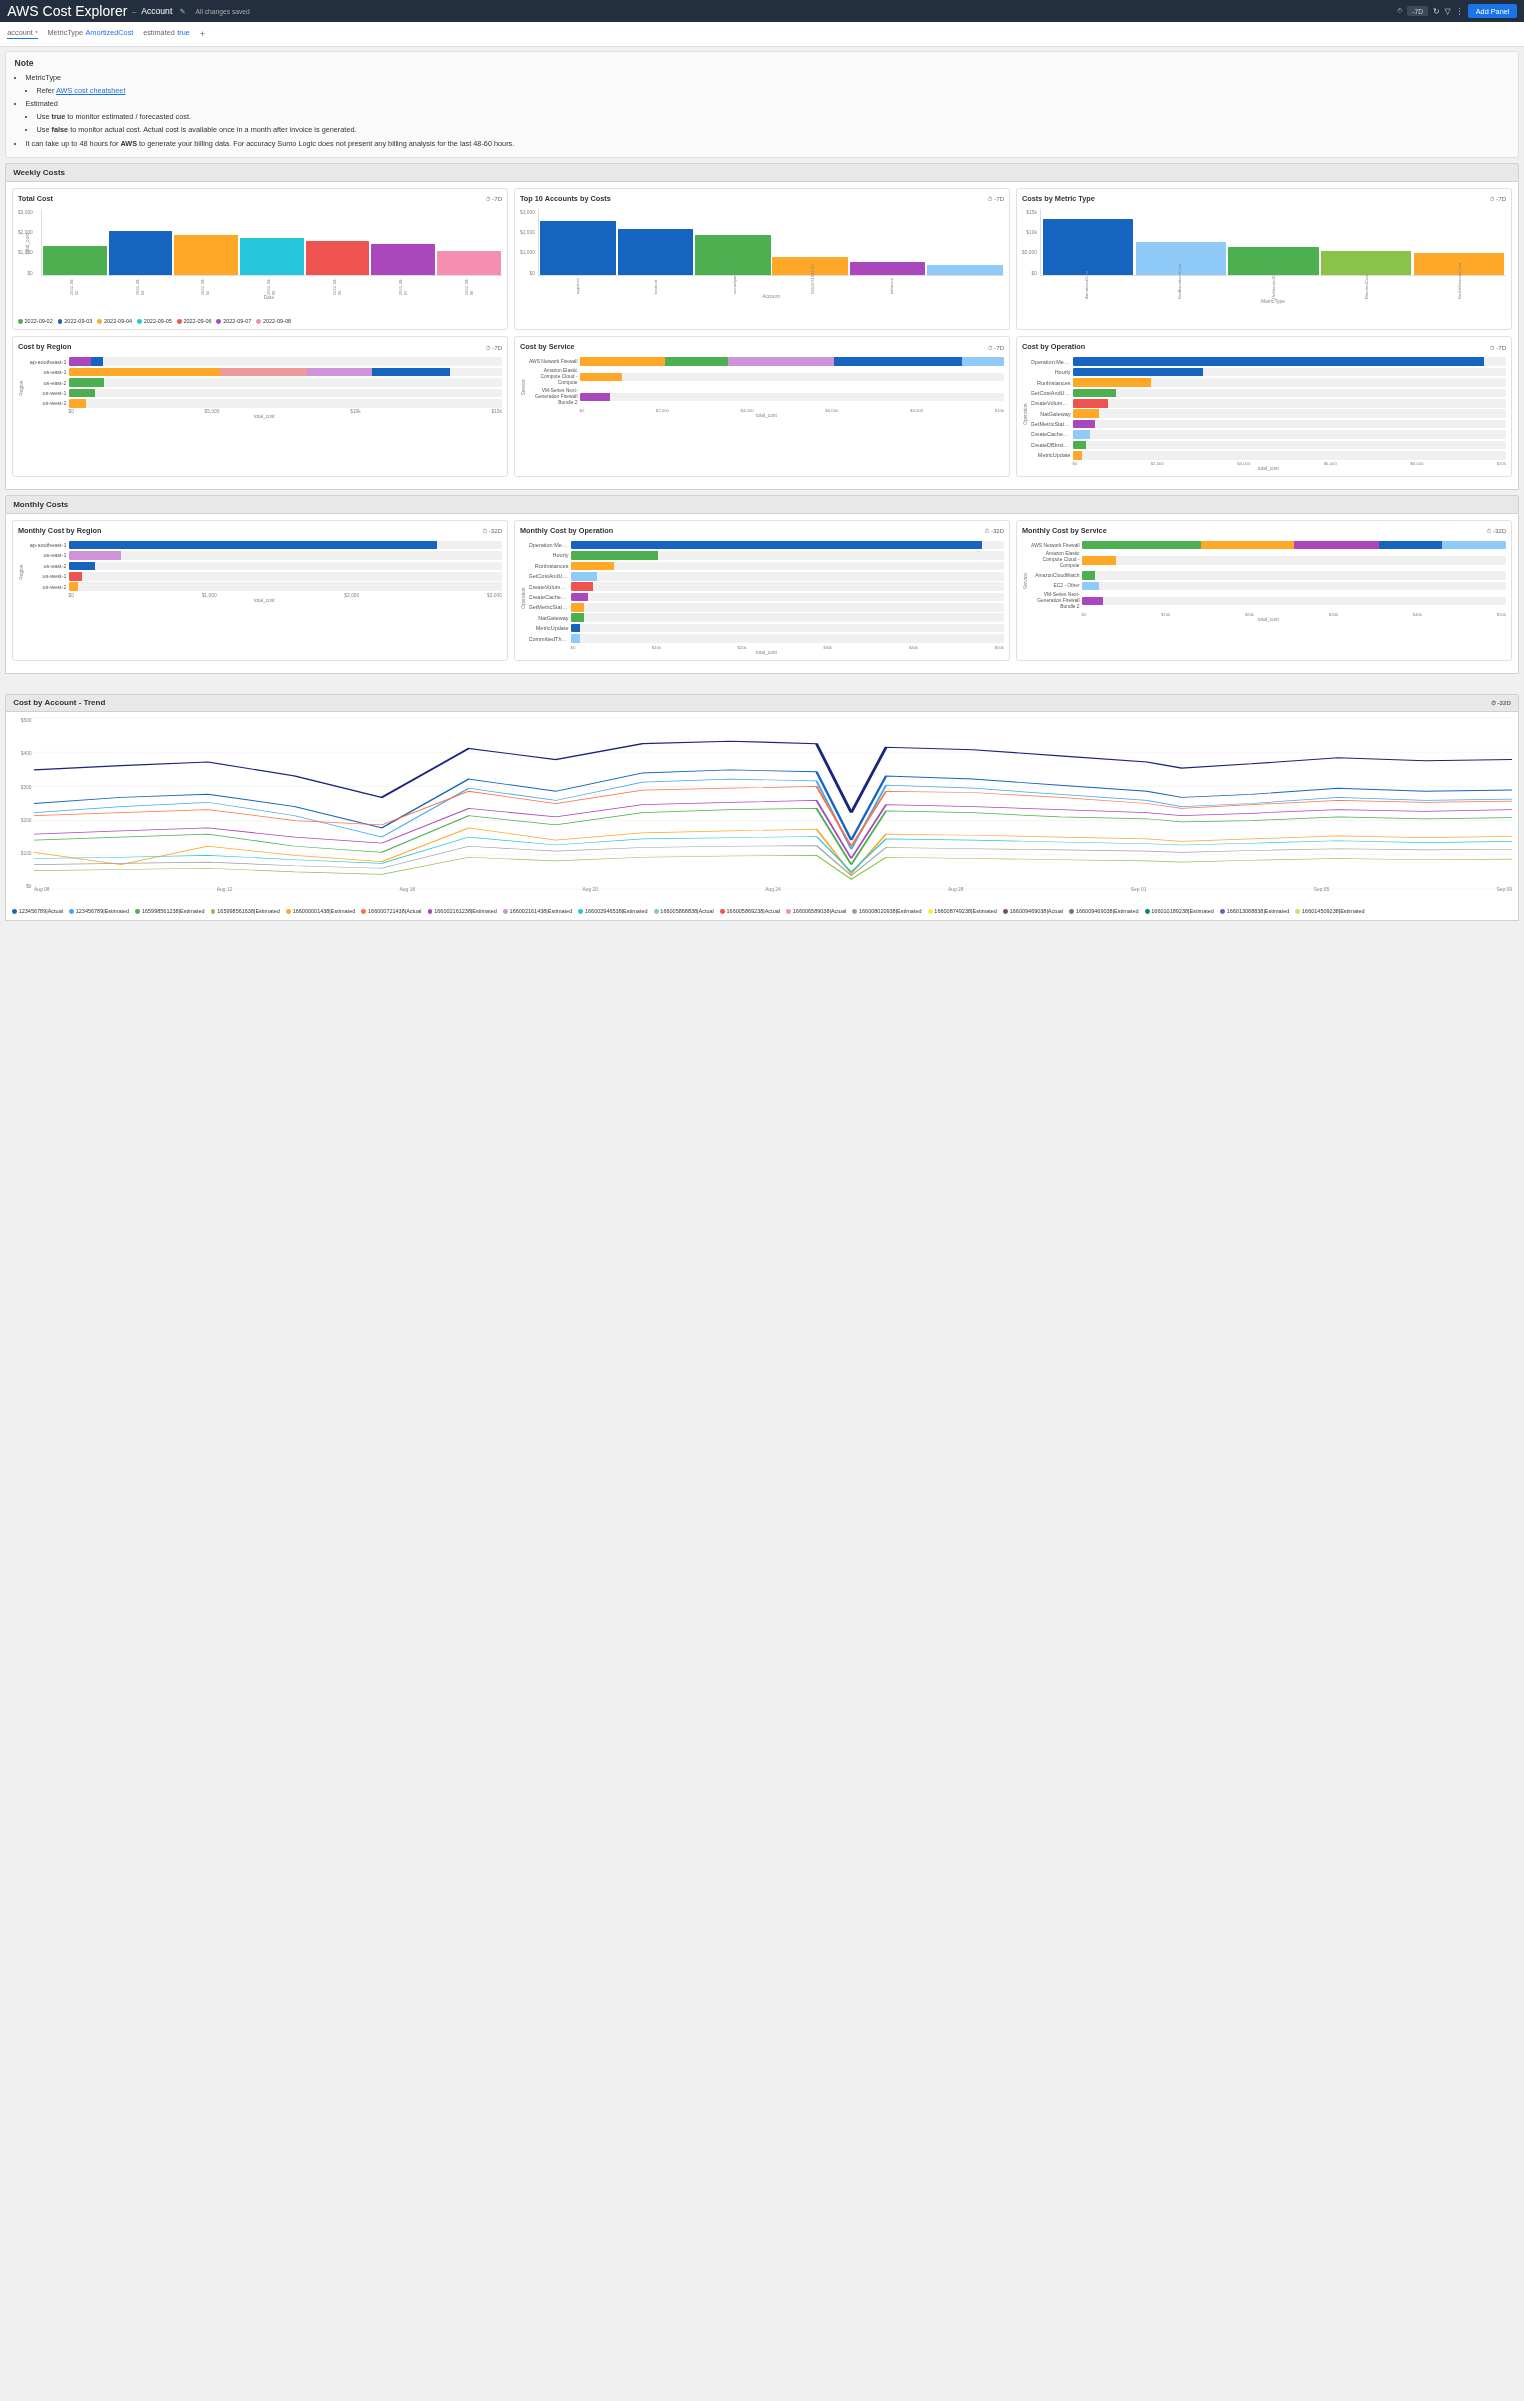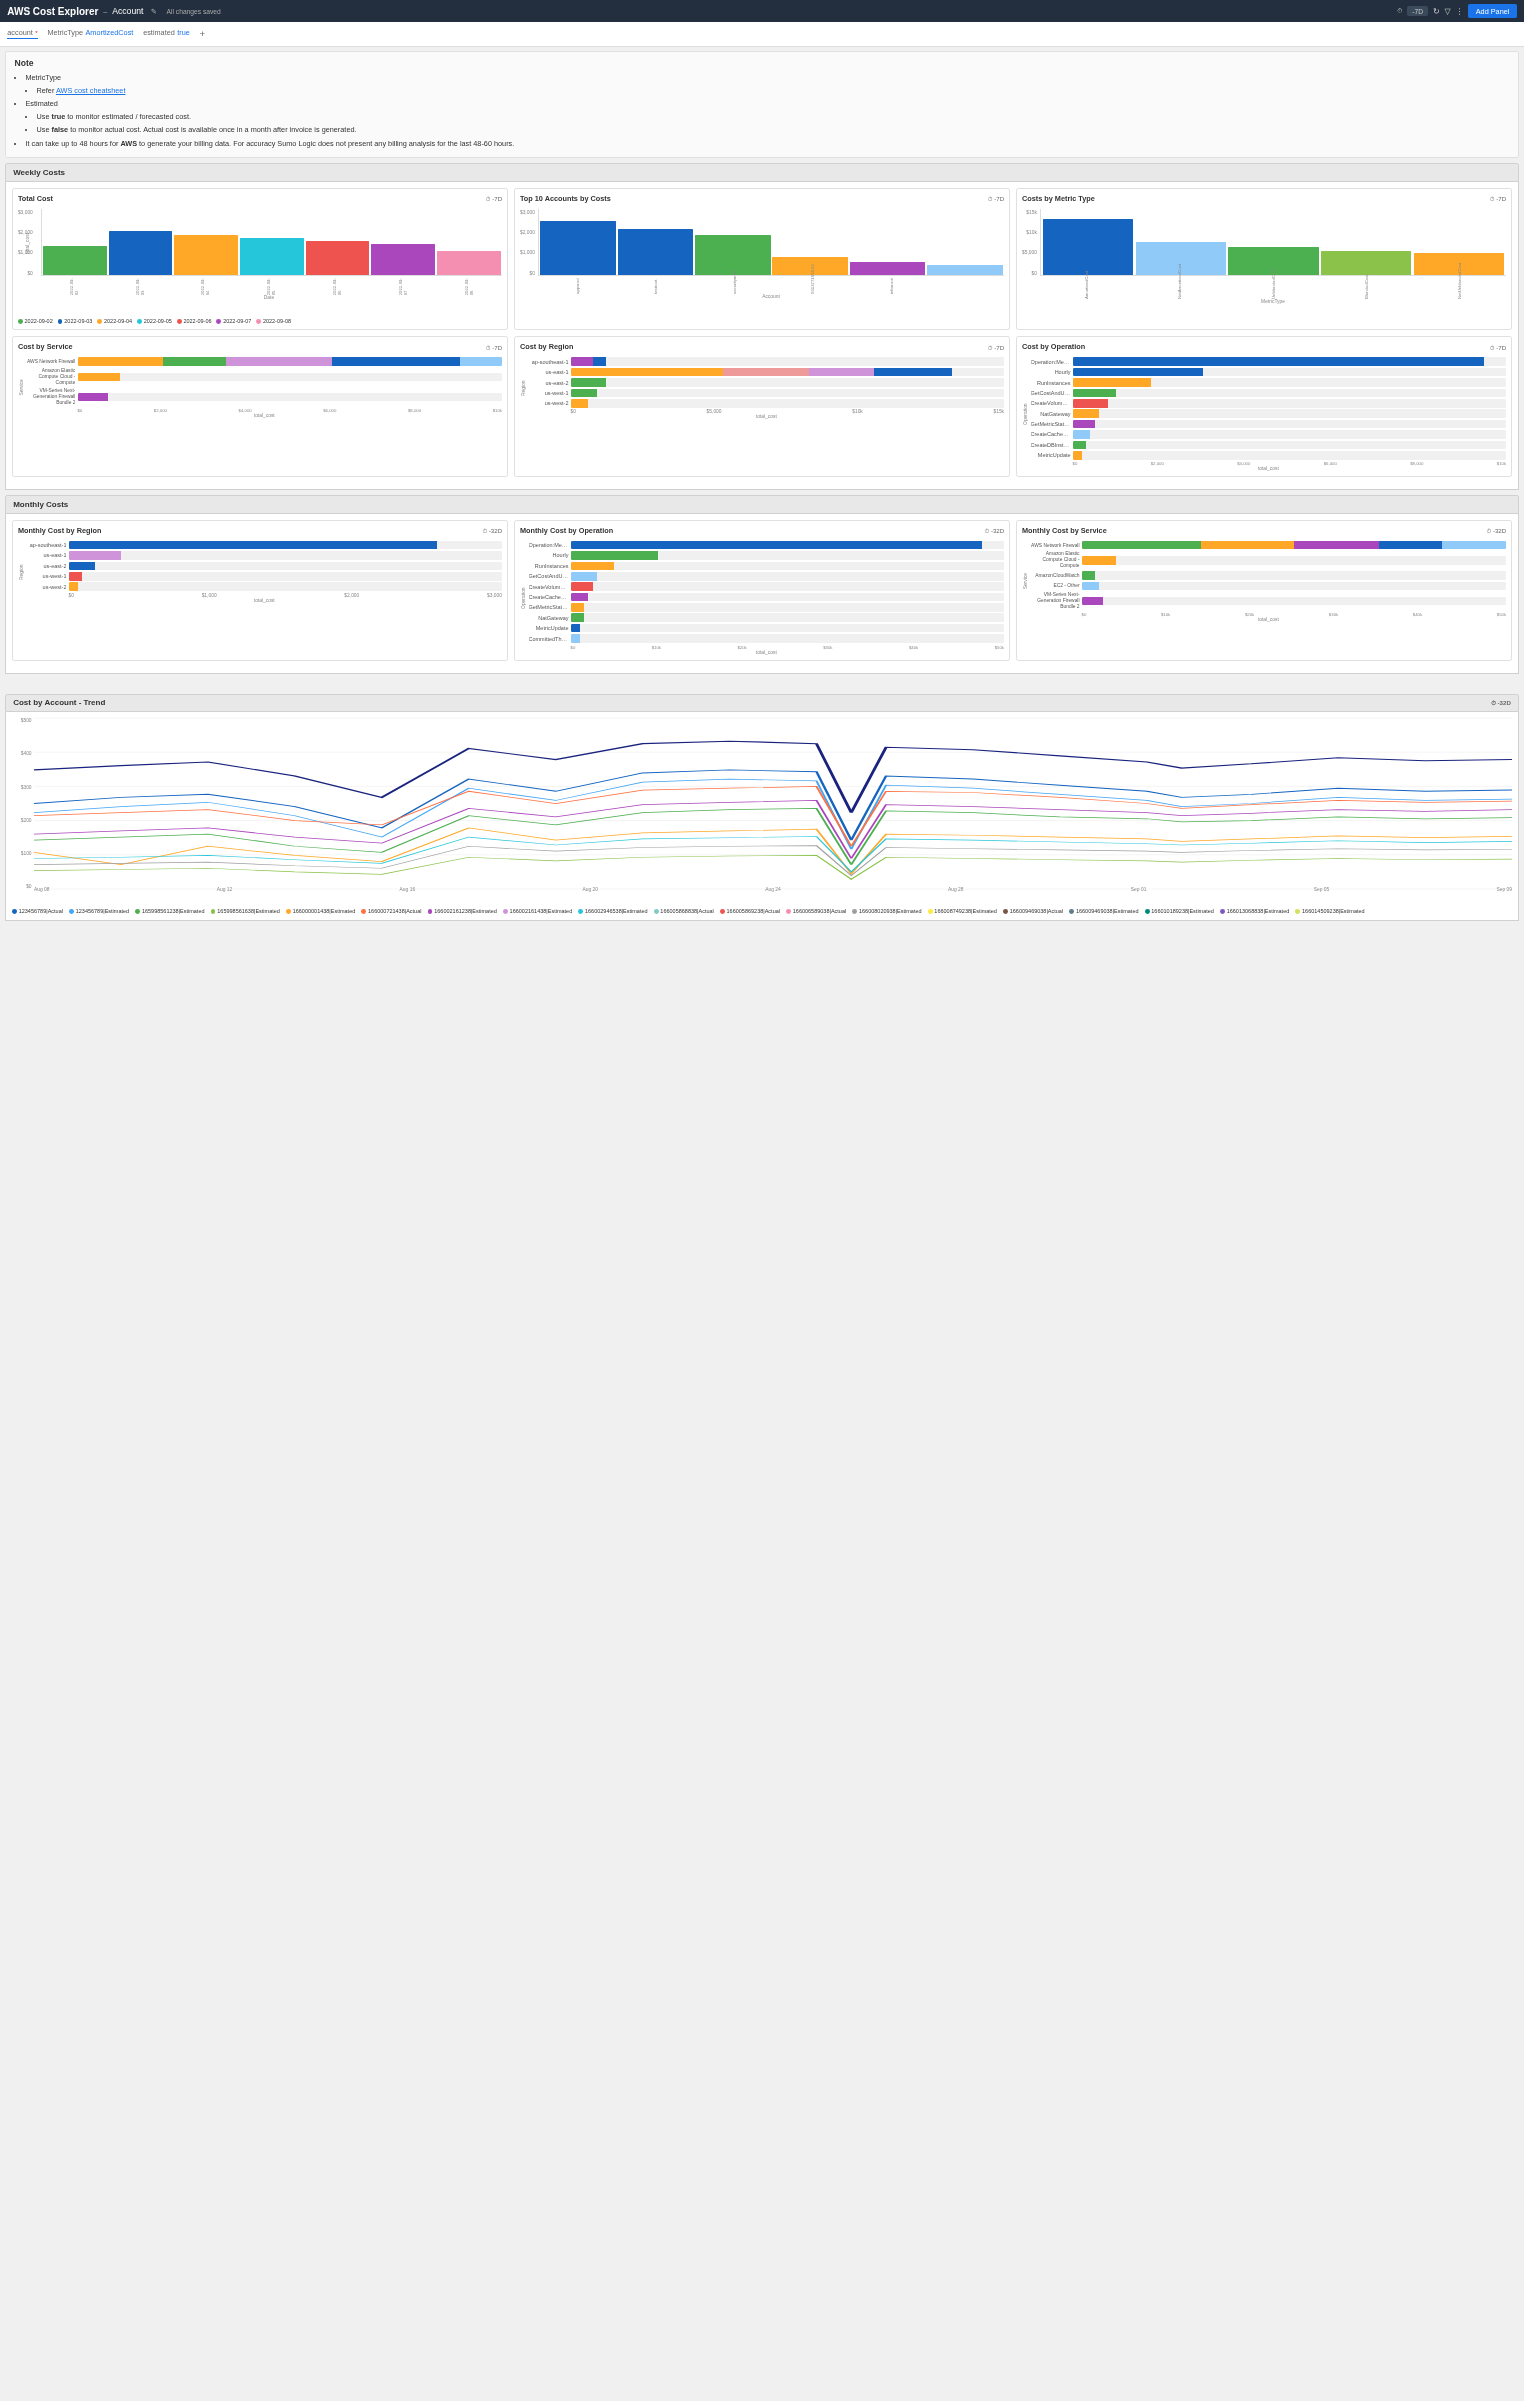--- a/index.html
+++ b/index.html
@@ -48,21 +48,21 @@
     .legend-item { display: flex; align-items: center; gap: 1.8px; font-size: 5.5px; }
     .legend-dot { width: 4.9px; height: 4.9px; border-radius: 50%; }
     svg { overflow: visible; }
 
     .chart-header { display: flex; justify-content: space-between; align-items: center; margin-bottom: 3.7px; }
   </style>
 </head>
 <body>
 
 <div class="header">
-  <span style="font-size:10px;font-weight:700;color:white;">AWS Cost Explorer</span>
+  <span style="font-size:14px;font-weight:400;color:white;">AWS Cost Explorer</span>
   <span style="color:#aaa;">–</span>
   <span style="font-size:8.6px;color:white;">Account</span>
   <span style="color:#aaa;font-size:7.3px;cursor:pointer;margin-left:2.4px;">✎</span>
   <span style="font-size:6.7px;color:#aaa;margin-left:4.9px;">All changes saved</span>
   <div class="header-spacer"></div>
   <span style="color:#ccc;font-size:6.7px;">⏱</span>
   <span class="header-time">-7D</span>
   <span style="color:#ccc;font-size:8px;cursor:pointer;">↻</span>
   <span style="color:#ccc;font-size:8px;cursor:pointer;">▽</span>
   <span style="color:#ccc;font-size:8px;cursor:pointer;">⋮</span>
@@ -245,20 +245,78 @@
         </div>
       </div>
     </div>
 
   </div>
 
   <div class="charts-row">
 
     <div class="chart-panel">
       <div class="chart-header">
+        <span class="chart-title">Cost by Region</span>
+        <span class="chart-time-badge">⏱ <span>-7D</span></span>
+      </div>
+      <div style="display:flex;gap:2.4px;margin-top:2.4px;">
+        <div style="writing-mode:vertical-rl;transform:rotate(180deg);font-size:4.9px;color:#888;text-align:center;padding-right:1.2px;">Region</div>
+        <div style="flex:1;">
+
+          <div class="hbar-row">
+            <div class="hbar-label">ap-southeast-1</div>
+            <div class="hbar-track">
+              <div class="hbar-fill" style="width:5%;background:#ab47bc;"></div>
+              <div class="hbar-fill" style="width:3%;background:#1565c0;"></div>
+            </div>
+          </div>
+
+          <div class="hbar-row">
+            <div class="hbar-label">us-east-1</div>
+            <div class="hbar-track">
+              <div class="hbar-fill" style="width:35%;background:#ffa726;"></div>
+              <div class="hbar-fill" style="width:20%;background:#ef9a9a;"></div>
+              <div class="hbar-fill" style="width:15%;background:#ce93d8;"></div>
+              <div class="hbar-fill" style="width:18%;background:#1565c0;"></div>
+            </div>
+          </div>
+
+          <div class="hbar-row">
+            <div class="hbar-label">us-east-2</div>
+            <div class="hbar-track">
+              <div class="hbar-fill" style="width:8%;background:#4caf50;"></div>
+            </div>
+          </div>
+
+          <div class="hbar-row">
+            <div class="hbar-label">us-west-1</div>
+            <div class="hbar-track">
+              <div class="hbar-fill" style="width:6%;background:#4caf50;"></div>
+            </div>
+          </div>
+
+          <div class="hbar-row">
+            <div class="hbar-label">us-west-2</div>
+            <div class="hbar-track">
+              <div class="hbar-fill" style="width:4%;background:#ffa726;"></div>
+            </div>
+          </div>
+          <div class="axis-labels" style="font-size:4.9px;color:#888;padding-left:42px;">
+            <span>$0</span>
+              <span>$5,000</span>
+              <span>$10k</span>
+              <span>$15k</span>
+          </div>
+          <div style="font-size:4.9px;color:#888;text-align:center;">total_cost</div>
+        </div>
+      </div>
+    </div>
+
+    <div class="chart-panel">
+      <div class="chart-header">
         <span class="chart-title">Cost by Service</span>
         <span class="chart-time-badge">⏱ <span>-7D</span></span>
       </div>
       <div style="display:flex;gap:2.4px;margin-top:2.4px;">
         <div style="writing-mode:vertical-rl;transform:rotate(180deg);font-size:4.9px;color:#888;text-align:center;padding-right:1.2px;">Service</div>
         <div style="flex:1;">
 
           <div class="hbar-row">
             <div class="hbar-label" style="width:49px;font-size:4.9px;">AWS Network Firewall</div>
             <div class="hbar-track">
@@ -283,78 +341,20 @@
               <div class="hbar-fill" style="width:7%;background:#ab47bc;"></div>
             </div>
           </div>
           <div class="axis-labels" style="font-size:4.3px;color:#888;padding-left:51px;">
             <span>$0</span>
               <span>$2,000</span>
               <span>$4,000</span>
               <span>$6,000</span>
               <span>$8,000</span>
               <span>$10k</span>
-          </div>
-          <div style="font-size:4.9px;color:#888;text-align:center;">total_cost</div>
-        </div>
-      </div>
-    </div>
-
-    <div class="chart-panel">
-      <div class="chart-header">
-        <span class="chart-title">Cost by Region</span>
-        <span class="chart-time-badge">⏱ <span>-7D</span></span>
-      </div>
-      <div style="display:flex;gap:2.4px;margin-top:2.4px;">
-        <div style="writing-mode:vertical-rl;transform:rotate(180deg);font-size:4.9px;color:#888;text-align:center;padding-right:1.2px;">Region</div>
-        <div style="flex:1;">
-
-          <div class="hbar-row">
-            <div class="hbar-label">ap-southeast-1</div>
-            <div class="hbar-track">
-              <div class="hbar-fill" style="width:5%;background:#ab47bc;"></div>
-              <div class="hbar-fill" style="width:3%;background:#1565c0;"></div>
-            </div>
-          </div>
-
-          <div class="hbar-row">
-            <div class="hbar-label">us-east-1</div>
-            <div class="hbar-track">
-              <div class="hbar-fill" style="width:35%;background:#ffa726;"></div>
-              <div class="hbar-fill" style="width:20%;background:#ef9a9a;"></div>
-              <div class="hbar-fill" style="width:15%;background:#ce93d8;"></div>
-              <div class="hbar-fill" style="width:18%;background:#1565c0;"></div>
-            </div>
-          </div>
-
-          <div class="hbar-row">
-            <div class="hbar-label">us-east-2</div>
-            <div class="hbar-track">
-              <div class="hbar-fill" style="width:8%;background:#4caf50;"></div>
-            </div>
-          </div>
-
-          <div class="hbar-row">
-            <div class="hbar-label">us-west-1</div>
-            <div class="hbar-track">
-              <div class="hbar-fill" style="width:6%;background:#4caf50;"></div>
-            </div>
-          </div>
-
-          <div class="hbar-row">
-            <div class="hbar-label">us-west-2</div>
-            <div class="hbar-track">
-              <div class="hbar-fill" style="width:4%;background:#ffa726;"></div>
-            </div>
-          </div>
-          <div class="axis-labels" style="font-size:4.9px;color:#888;padding-left:42px;">
-            <span>$0</span>
-              <span>$5,000</span>
-              <span>$10k</span>
-              <span>$15k</span>
           </div>
           <div style="font-size:4.9px;color:#888;text-align:center;">total_cost</div>
         </div>
       </div>
     </div>
 
     <div class="chart-panel">
       <div class="chart-header">
         <span class="chart-title">Cost by Operation</span>
         <span class="chart-time-badge">⏱ <span>-7D</span></span>

